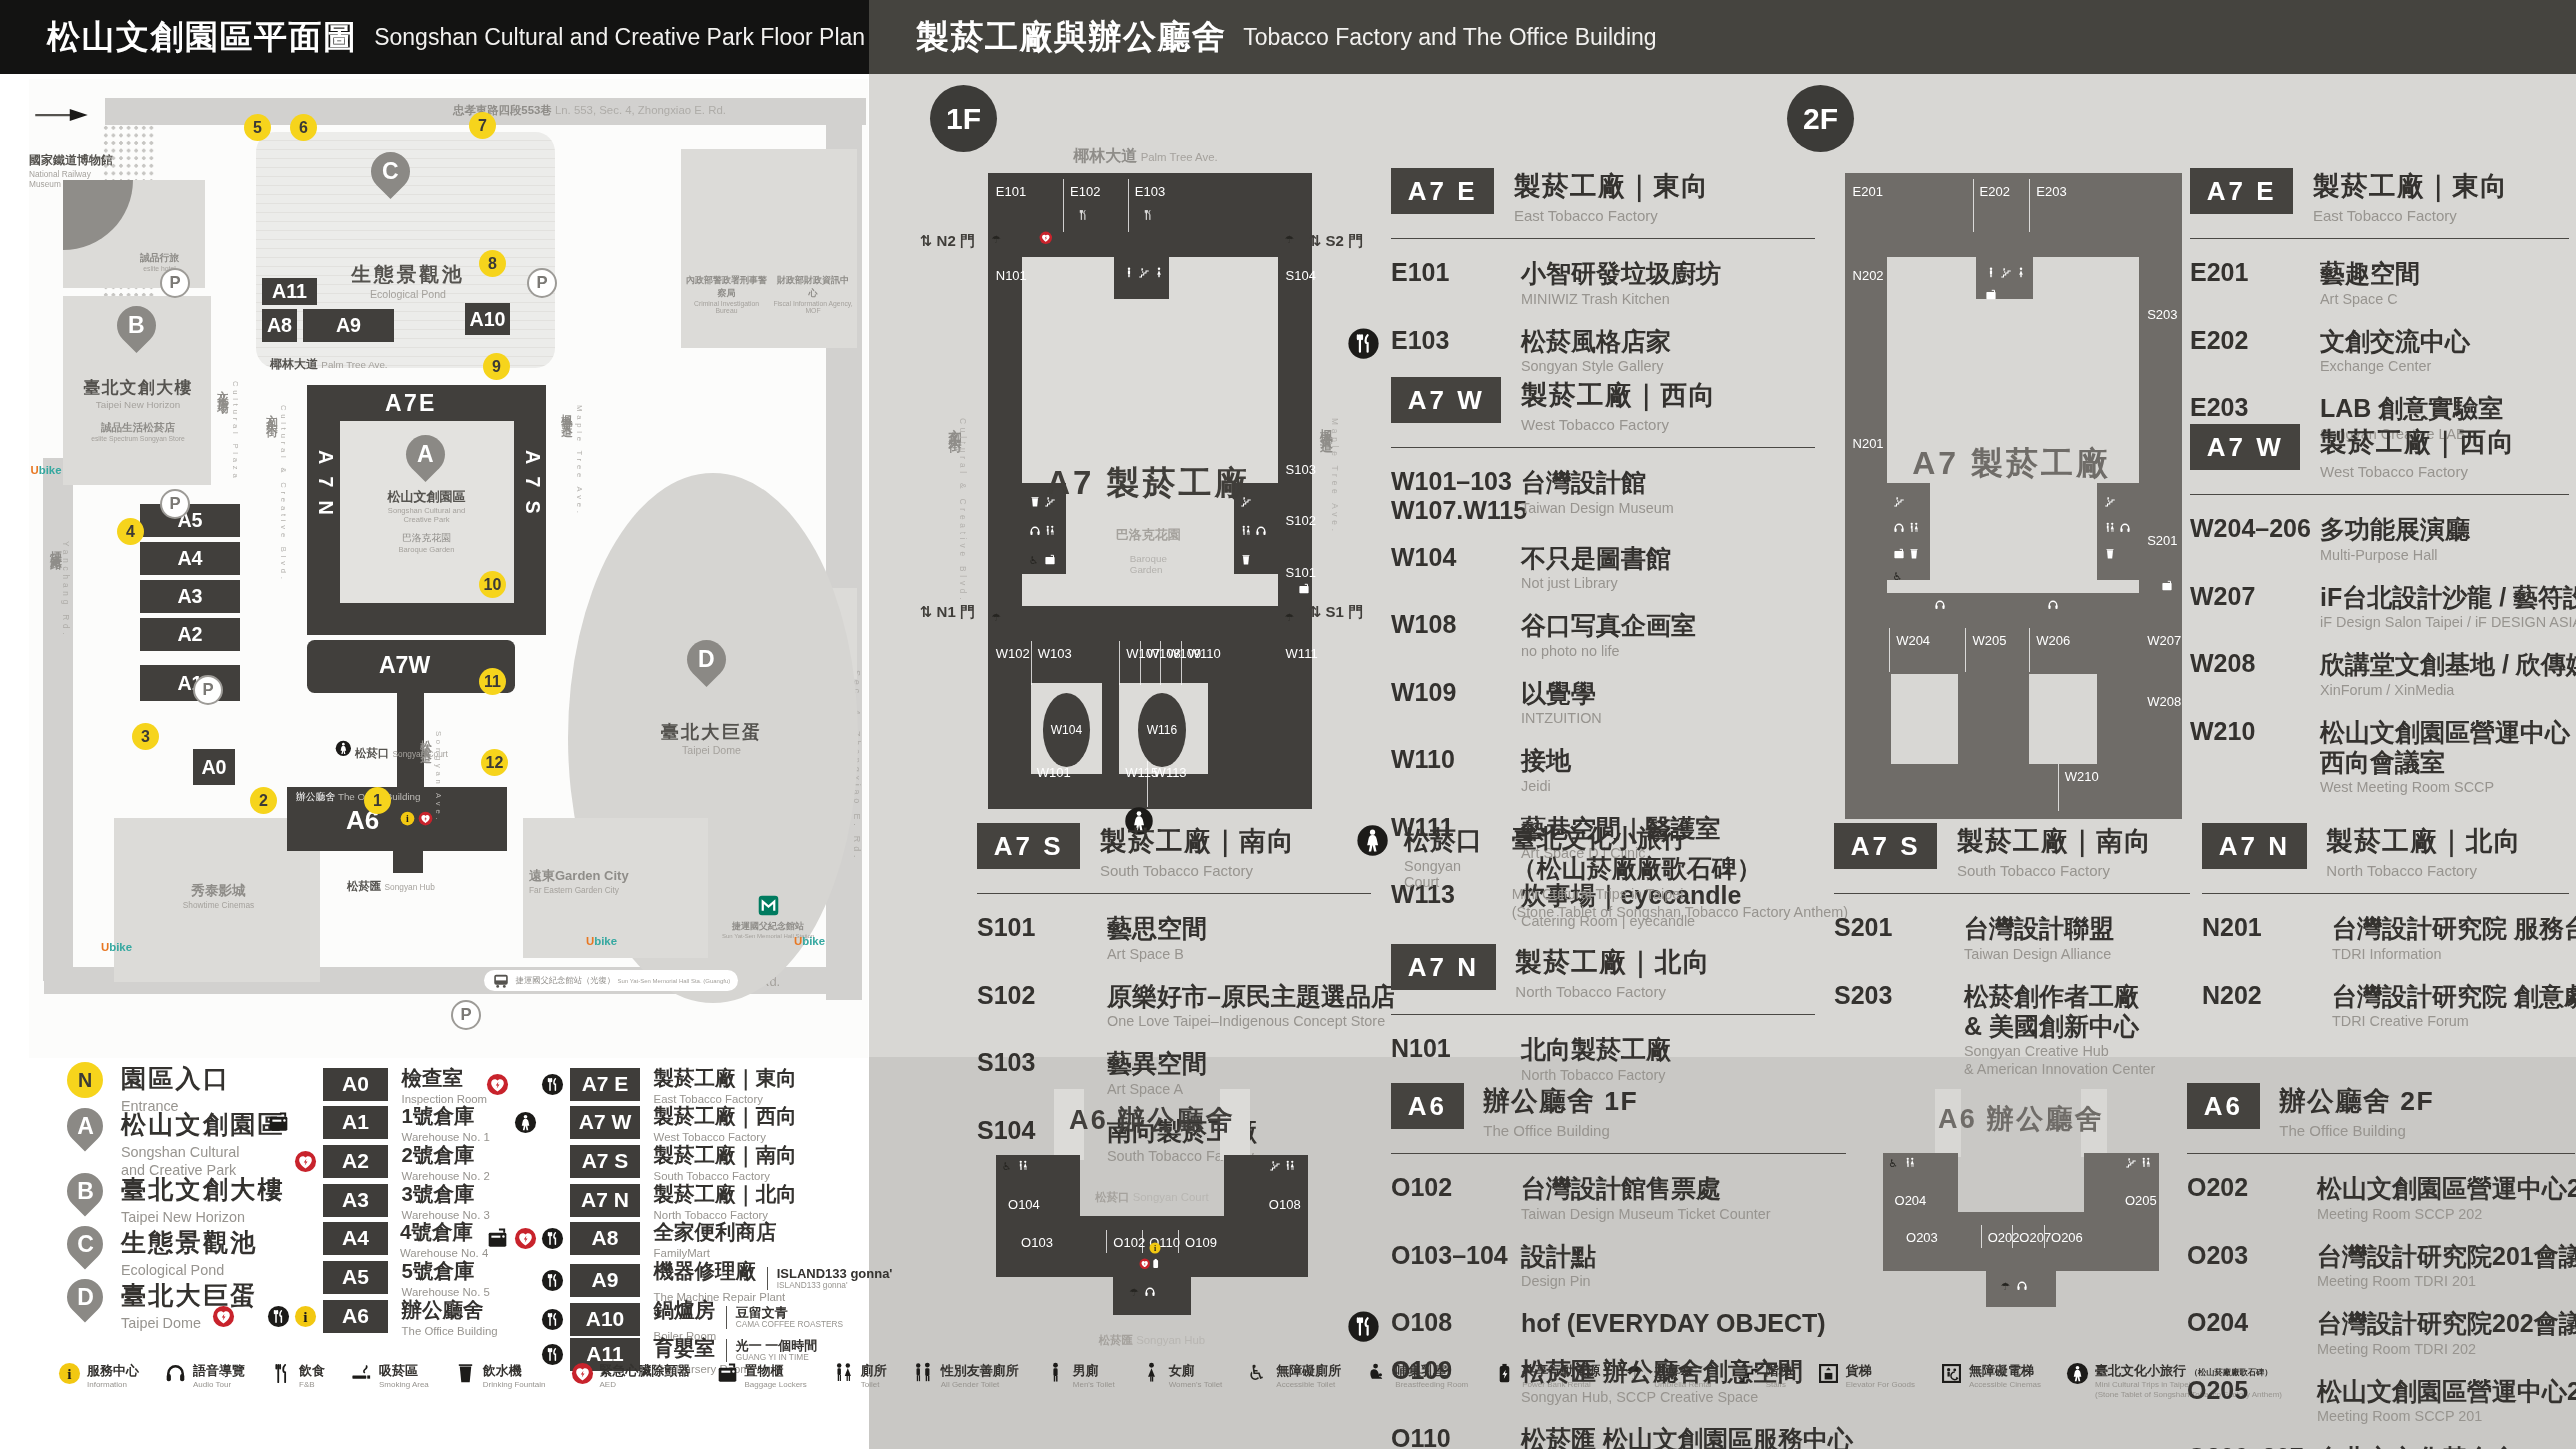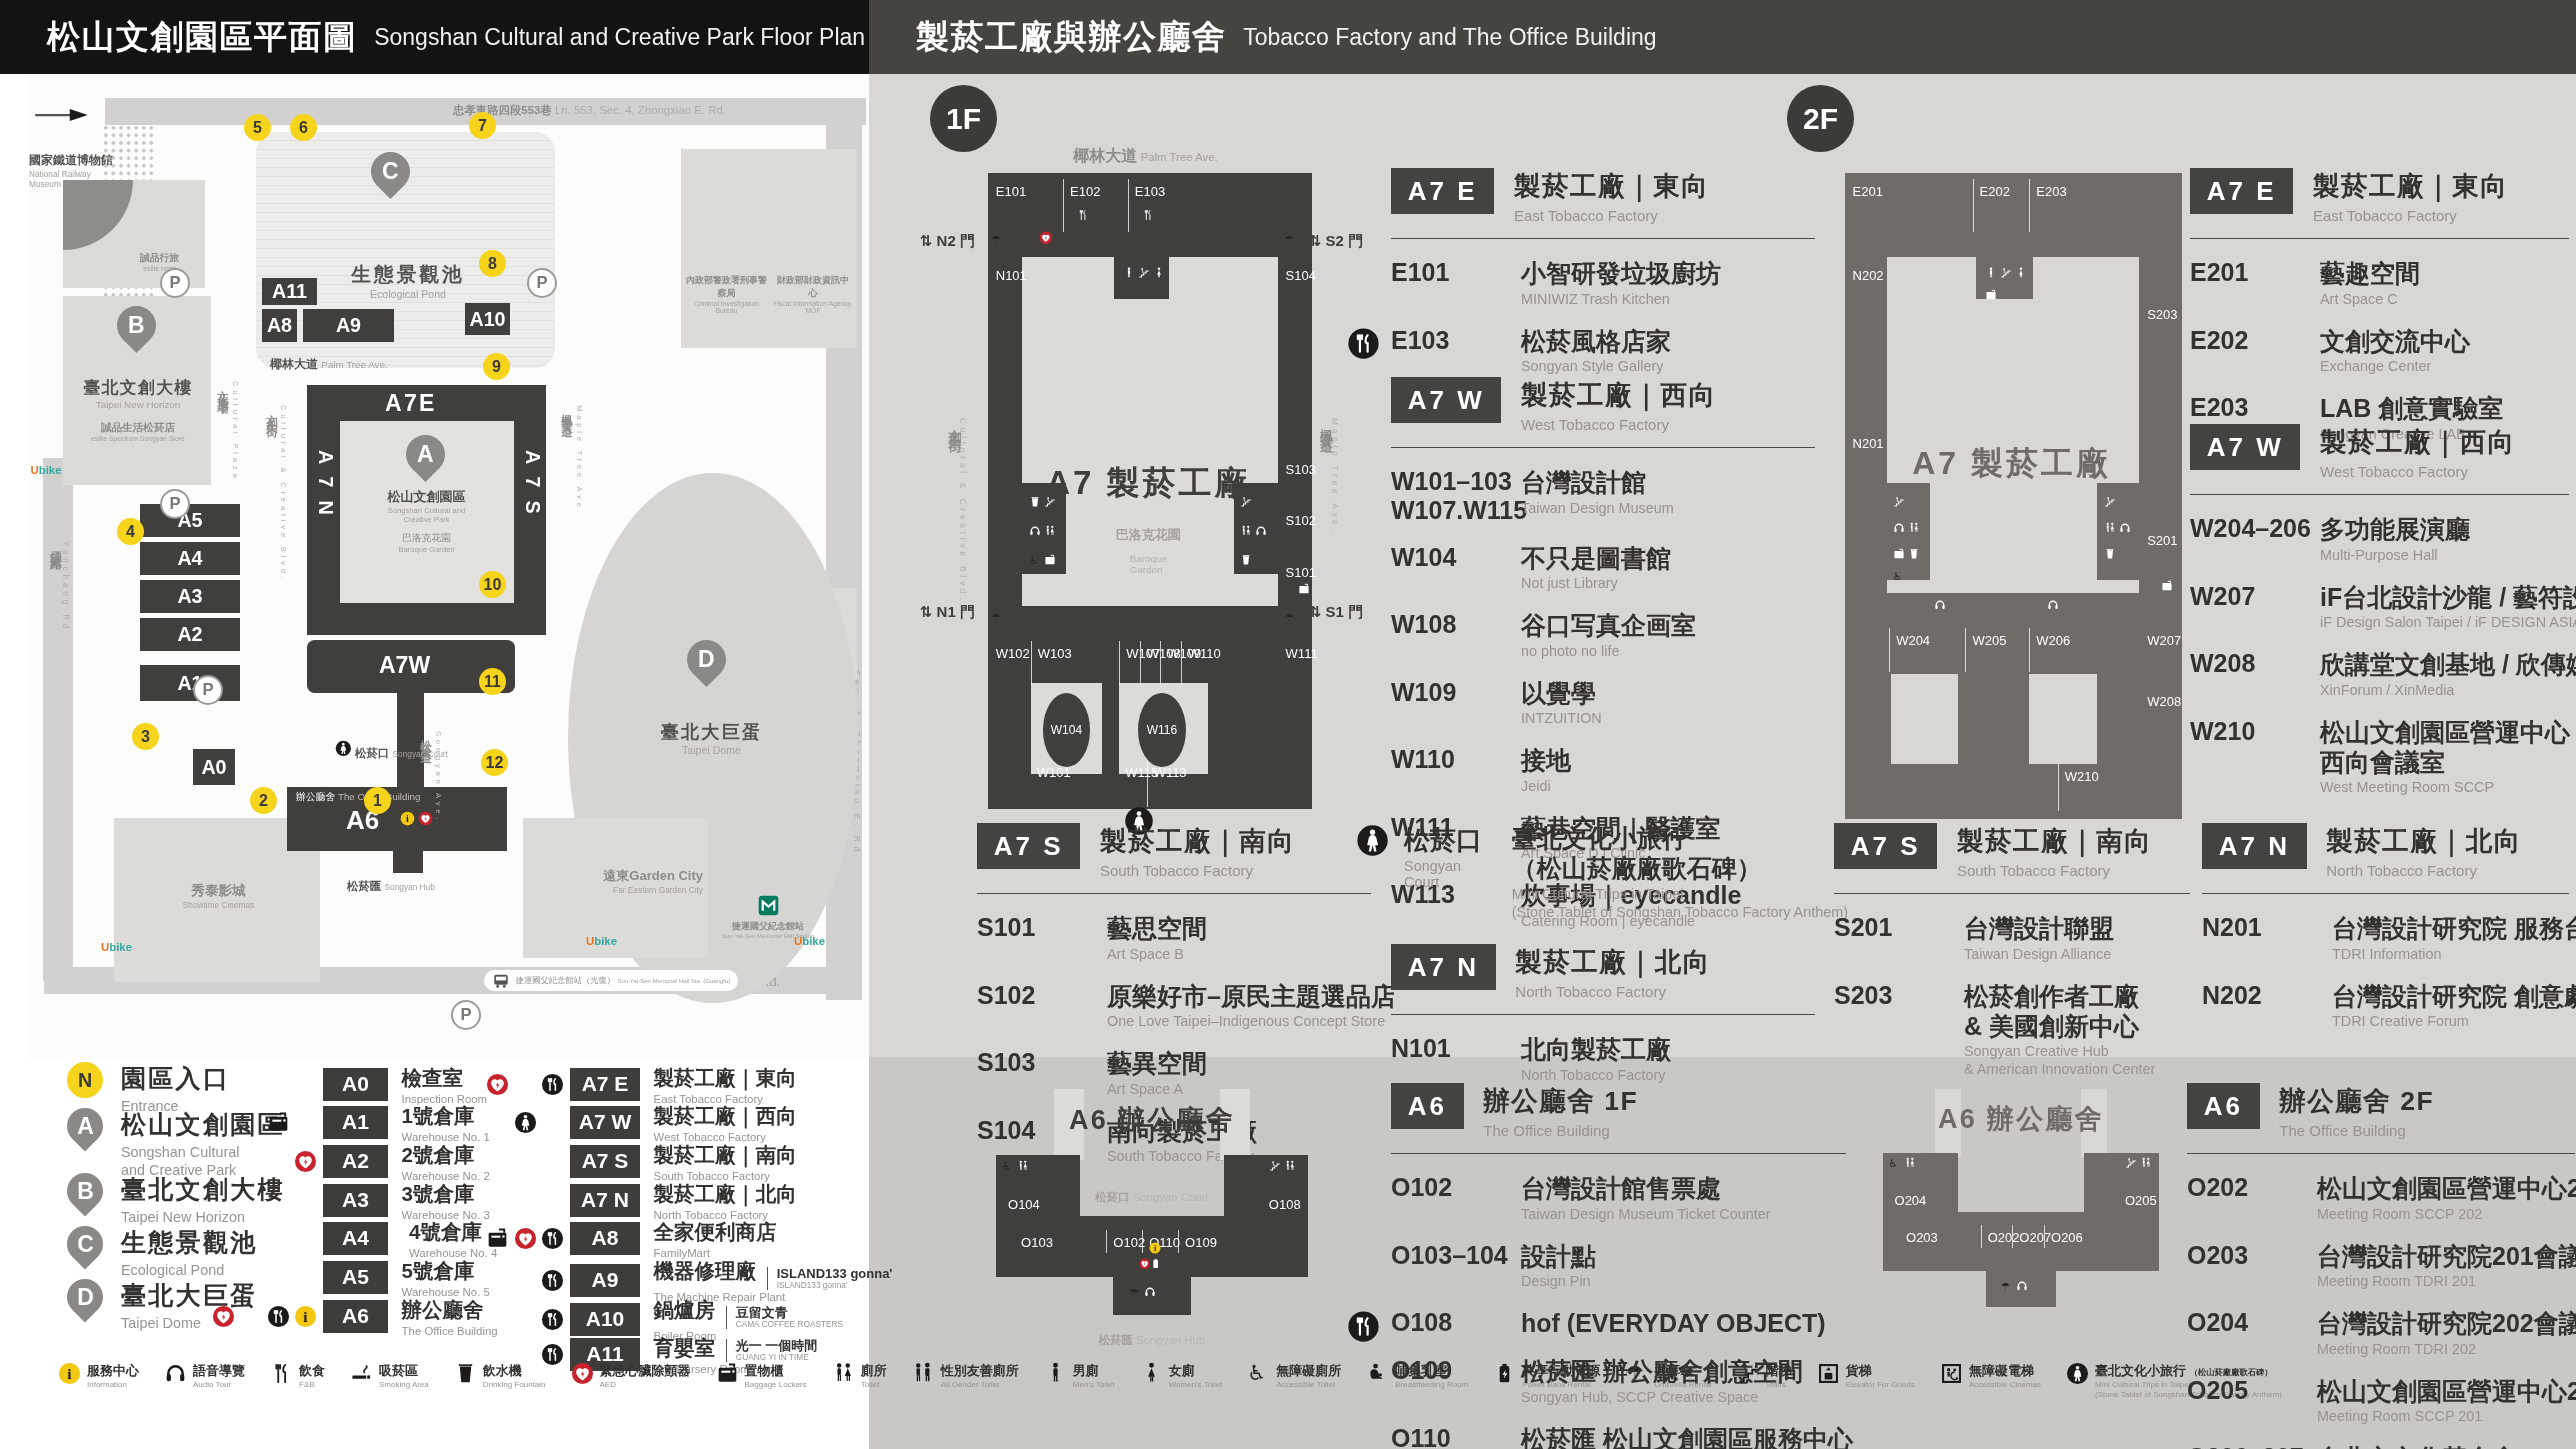--- a/index.html
+++ b/index.html
@@ -172,21 +172,21 @@
       <div class="abs" style="left:599px;top:641px;width:167px;text-align:center">
         <div class="mzh" style="font-size:18px;letter-spacing:2.3px">臺北大巨蛋</div>
         <div class="men" style="font-size:10.6px">Taipei Dome</div>
       </div>
       <div class="abs blockL" style="left:85px;top:739px;width:206px;height:164px;"></div>
       <div class="abs" style="left:106px;top:803px;width:167px;text-align:center">
         <div class="mzh" style="font-size:13.6px;color:#8f8d89">秀泰影城</div>
         <div class="men" style="font-size:8.3px">Showtime Cinemas</div>
       </div>
       <div class="abs blockL" style="left:494px;top:739px;width:185px;height:140px;"></div>
-      <div class="abs" style="left:500px;top:788px;width:174px;text-align:right">
+      <div class="abs" style="left:500px;top:788px;width:174px;text-align:left">
         <div class="mzh" style="font-size:13px;color:#8f8d89">遠東Garden City</div>
         <div class="men" style="font-size:8.3px">Far Eastern Garden City</div>
       </div>
       <div class="abs dk bl" style="left:233px;top:199px;width:55px;height:27px;font-size:19.7px">A11</div>
       <div class="abs dk bl" style="left:233px;top:230px;width:35px;height:33px;font-size:19.7px">A8</div>
       <div class="abs dk bl" style="left:274px;top:230px;width:91px;height:33px;font-size:19.7px">A9</div>
       <div class="abs dk bl" style="left:436px;top:224px;width:45px;height:32px;font-size:19.7px">A10</div>
       <div class="abs dk bl" style="left:111px;top:425px;width:100px;height:33px;font-size:19.7px">A5</div>
       <div class="abs dk bl" style="left:111px;top:463px;width:100px;height:33px;font-size:19.7px">A4</div>
       <div class="abs dk bl" style="left:111px;top:501px;width:100px;height:33px;font-size:19.7px">A3</div>
@@ -387,21 +387,21 @@
         <div style="margin-left:13.6px">
           <div style="display:flex;align-items:baseline">
             <span class="lg-t-zh">3號倉庫</span>
           </div>
           <div class="lg-t-en">Warehouse No. 3</div>
         </div>
       </div>
       <div class="lg-row" style="left:323px;top:1218px;">
         <div class="lg-icons" style="right:calc(100% + 6px)"></div>
         <div class="lg-box" style="width:65px;padding:4.5px 0">A4</div>
-        <div style="margin-left:21px">
+        <div style="margin-left:12px">
           <div style="display:flex;align-items:baseline">
             <span class="lg-t-zh">4號倉庫</span>
           </div>
           <div class="lg-t-en">Warehouse No. 4</div>
         </div>
       </div>
       <div class="lg-row" style="left:323px;top:1257px;">
         <div class="lg-icons" style="right:calc(100% + 6px)"></div>
         <div class="lg-box" style="width:65px;padding:4.5px 0">A5</div>
         <div style="margin-left:13.6px">

